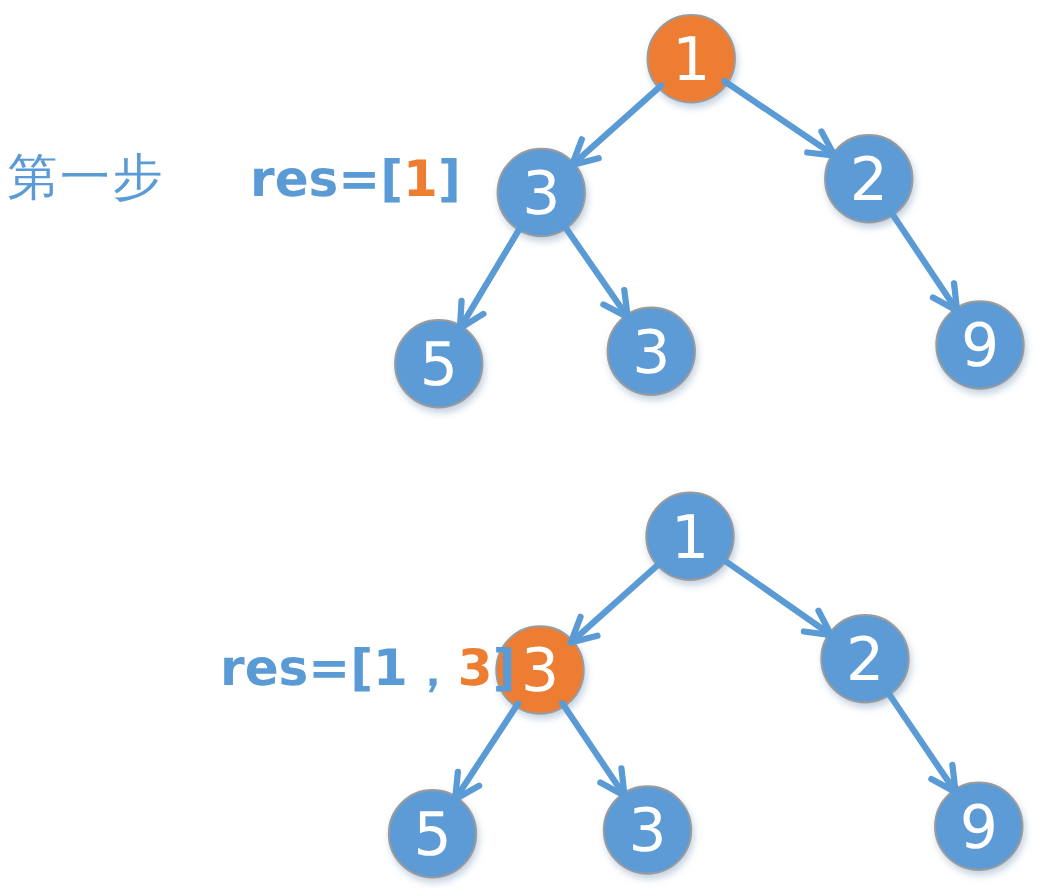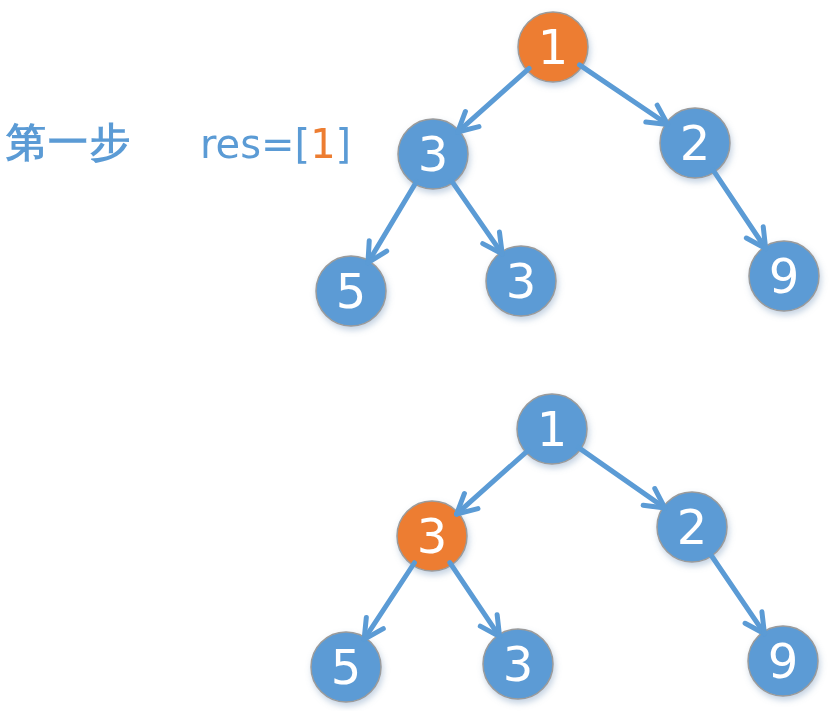--- a/index.html
+++ b/index.html
@@ -11,32 +11,32 @@
     position:relative;
     width:830px;height:711px;
     background:#ffffff;
     overflow:hidden;
     font-family:"DejaVu Sans","Liberation Sans",sans-serif;
   }
   .step-label{
     position:absolute;
     color:var(--blue);
     font-size:40px;
-    font-weight:700;
+    font-weight:400;
     line-height:44px;
     letter-spacing:2px;
     white-space:nowrap;
   }
   .step-label.s1{left:6px;top:120px;}
   .step-label.s2{left:6px;top:510px;}
   .res-text{
     position:absolute;
     color:var(--blue);
     font-size:40px;
-    font-weight:400;
+    font-weight:700;
     line-height:44px;
     white-space:nowrap;
   }
   .res-text.s1{left:200px;top:122px;}
   .res-text.s2{left:176px;top:513px;}
   .res-text .hl{color:var(--orange);}
   svg.tree-layer{position:absolute;left:0;top:0;}
   .node-num{
     font-family:"DejaVu Sans","Liberation Sans",sans-serif;
     font-size:48px;
@@ -133,14 +133,15 @@
           <text x="346" y="684" class="node-num">5</text>
           <text x="518" y="681" class="node-num">3</text>
           <text x="783" y="678" class="node-num">9</text>
         </g>
       </g>
   </svg>
 
   <div class="step-label s1">第一步</div>
   <div class="res-text s1"><span>res=[</span><span class="hl">1</span><span>]</span></div>
 
+  <div class="res-text s2"><span>res=[1，</span><span class="hl">3</span><span>]</span></div>
 
 </div>
 
 </body></html>

